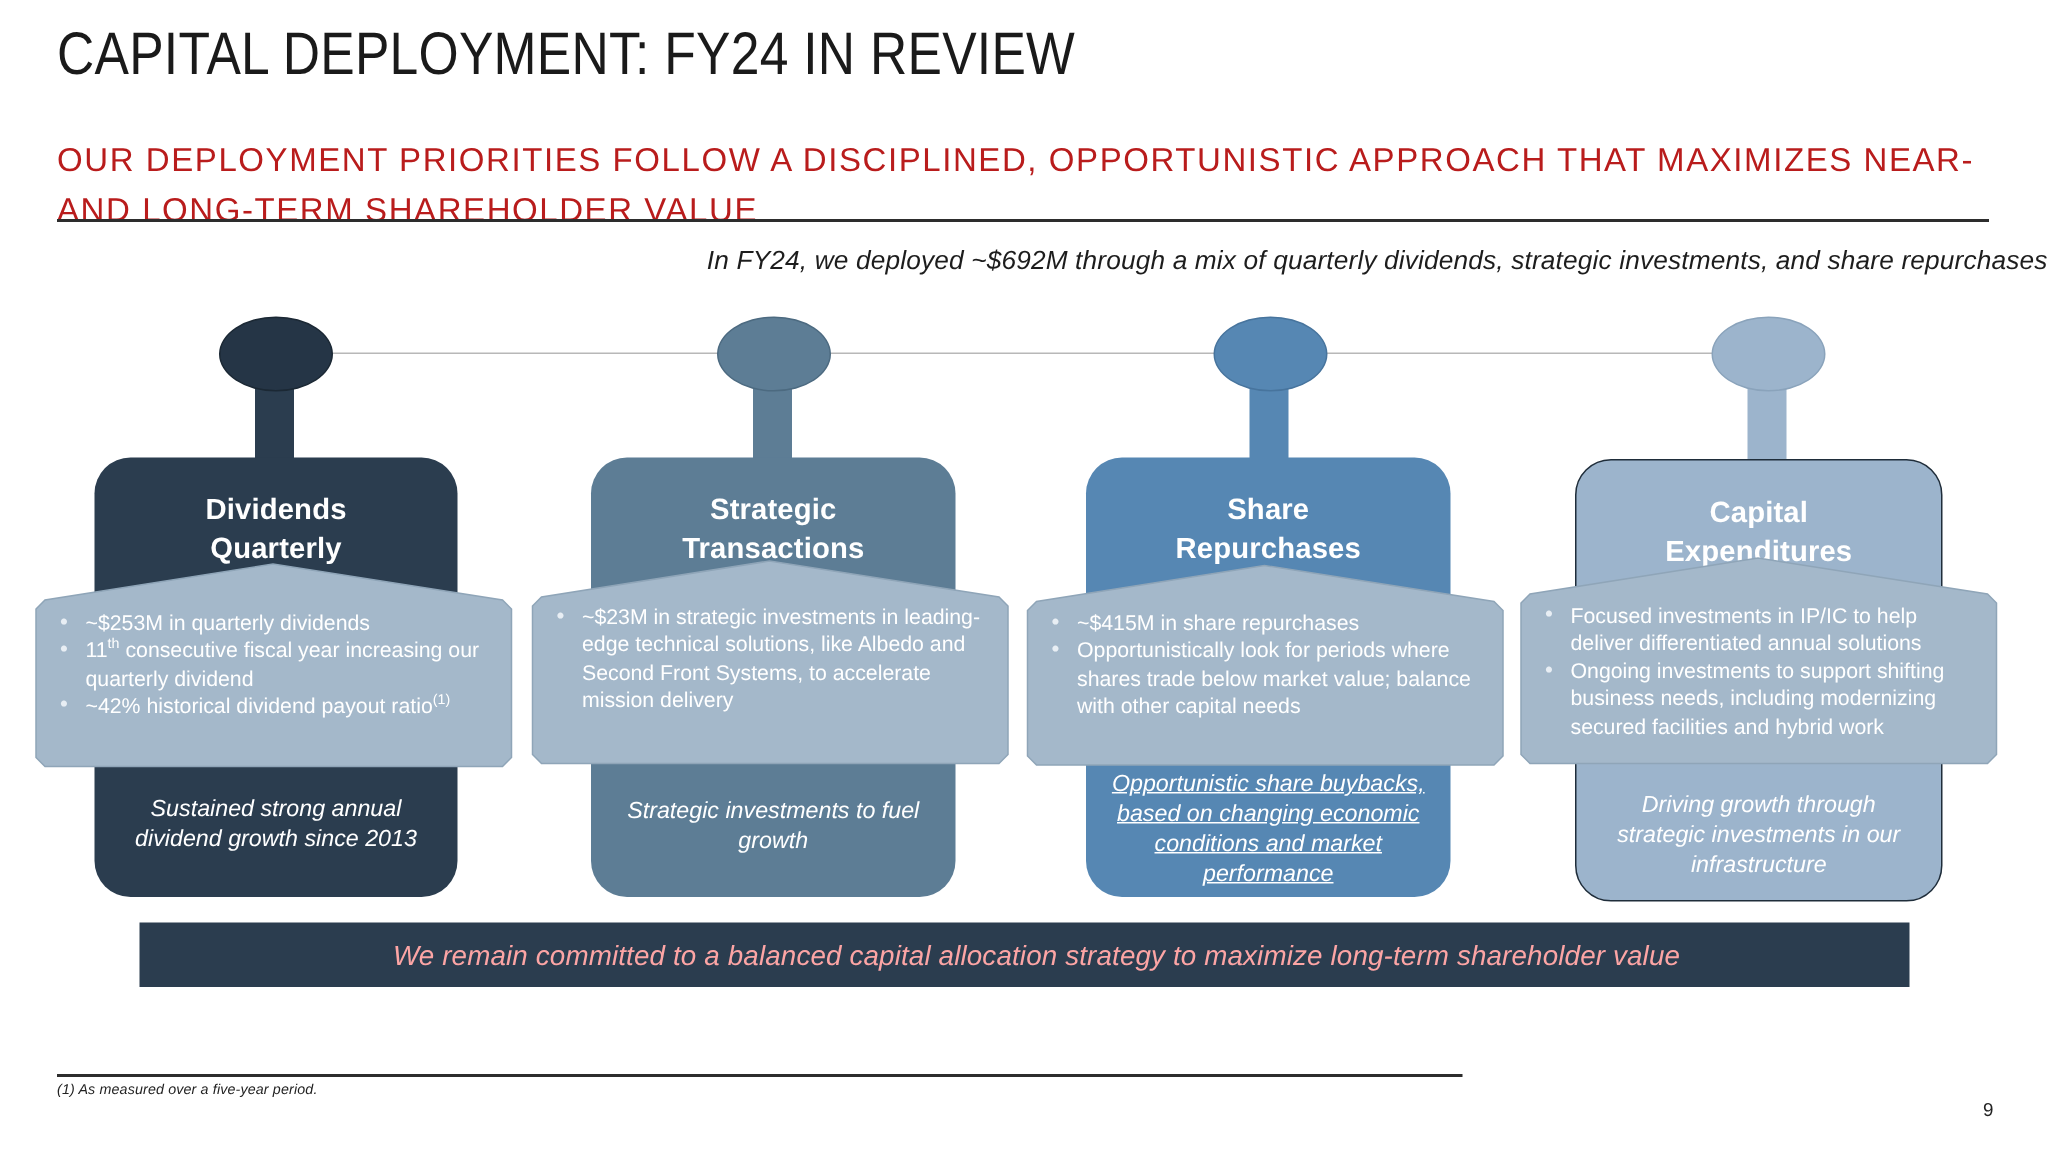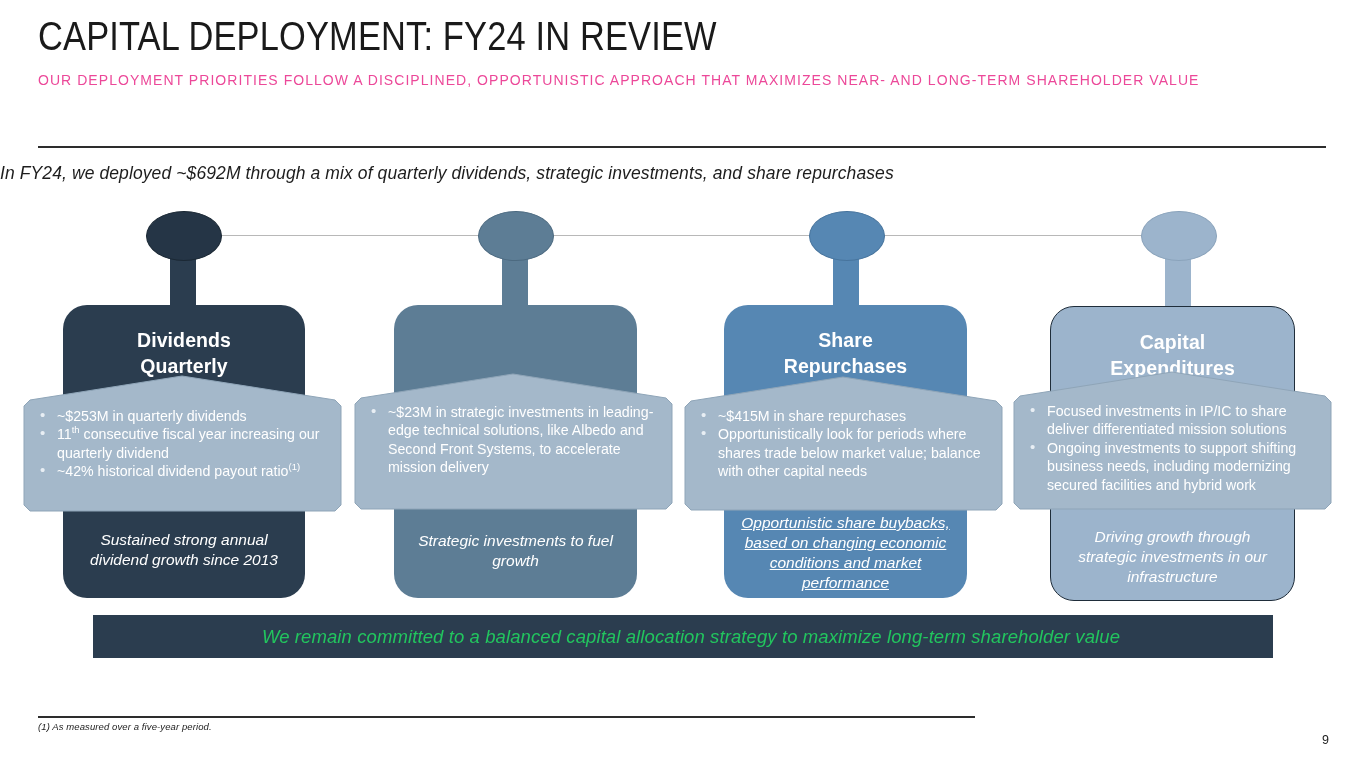--- a/index.html
+++ b/index.html
@@ -7,29 +7,29 @@
   .slide{position:relative;width:1365px;height:768px;background:#fff;}
 
   
   .title{
     position:absolute;left:38px;top:14px;width:1300px;
     font-family:"Liberation Sans Narrow","Liberation Sans",sans-serif;
     font-size:40px;line-height:44px;letter-spacing:.2px;color:#1a1a1a;
     font-weight:400;transform:scaleX(.86);transform-origin:left top;white-space:nowrap;
   }
   .subtitle{
-    position:absolute;left:38px;top:64px;width:1292px;
-    font-size:14px;line-height:33px;letter-spacing:1.05px;color:#ec4899;
+    position:absolute;left:38px;top:90px;width:1292px;
+    font-size:22px;line-height:33px;letter-spacing:1.05px;color:#b91c1c;
     font-weight:400;text-transform:uppercase;
   }
   .header-rule{position:absolute;left:38px;top:146px;width:1288px;height:2px;background:#2d2d2d;}
 
   
   .intro{
-    position:absolute;left:0;top:163px;width:1365px;text-align:left;
+    position:absolute;left:0;top:163px;width:1365px;text-align:right;
     font-family:"Liberation Sans Narrow","Liberation Sans",sans-serif;
     font-style:italic;font-size:17.5px;color:#1d1d1d;letter-spacing:.1px;
   }
 
   
   .tl-line{position:absolute;left:183px;top:235px;width:1000px;height:1px;background:#b8b8b8;}
   .pin{position:absolute;}
   .pin .stem{position:absolute;left:24px;top:24px;width:26px;height:95px;}
   .pin .bulb{position:absolute;left:0;top:0;width:74px;height:48px;border-radius:50%;}
 
@@ -55,21 +55,21 @@
   .banner li:before{
     content:"\2022";position:absolute;left:0;top:-1px;color:#e8eef4;font-size:15px;
   }
   .banner sup{font-size:9.5px;vertical-align:super;line-height:0;}
 
   
   .bottom-bar{
     position:absolute;left:93px;top:615px;width:1180px;height:43px;background:#2b3d4f;
   }
   .bottom-bar span{
-    display:block;text-align:center;color:#22c55e;font-style:italic;
+    display:block;text-align:center;color:#fca5a5;font-style:italic;
     font-family:"Liberation Sans Narrow","Liberation Sans",sans-serif;
     font-size:18.5px;line-height:43px;letter-spacing:.1px;padding-left:16px;
   }
 
   
   .foot-rule{position:absolute;left:38px;top:716px;width:937px;height:1.5px;background:#2d2d2d;}
   .footnote{
     position:absolute;left:38px;top:721px;font-style:italic;font-size:9.5px;color:#222;
     font-family:"Liberation Sans Narrow","Liberation Sans",sans-serif;letter-spacing:.1px;
   }
@@ -120,20 +120,24 @@
     <div class="card-title">
       <div>Dividends</div>
       <div>Quarterly</div>
     </div>
     <div class="card-foot" style="top:225px;">
       <span>Sustained strong annual dividend growth since 2013</span>
     </div>
   </div>
 
   <div class="card" style="left:394px;top:305px;width:243px;height:293px;background:#5d7d95;">
+    <div class="card-title">
+      <div>Strategic</div>
+      <div>Transactions</div>
+    </div>
     <div class="card-foot" style="top:226px;">
       <span>Strategic investments to fuel growth</span>
     </div>
   </div>
 
   <div class="card" style="left:724px;top:305px;width:243px;height:293px;background:#5687b3;">
     <div class="card-title">
       <div>Share</div>
       <div>Repurchases</div>
     </div>
@@ -180,21 +184,21 @@
       <li>~$415M in share repurchases</li>
       <li>Opportunistically look for periods where shares trade below market value; balance with other capital needs</li>
     </ul>
   </div>
 
   <div class="banner" style="left:1014px;top:372px;width:317px;height:137px;">
     <svg width="317" height="137" viewBox="0 0 317 137">
       <polygon points="0,30 6,24 158,0 311,24 317,30 317,131 311,137 6,137 0,131" fill="#a4b8ca" stroke="#8fa5b8" stroke-width="1"></polygon>
     </svg>
     <ul style="left:16px;top:30px;width:292px;">
-      <li>Focused investments in IP/IC to share deliver differentiated mission solutions</li>
+      <li>Focused investments in IP/IC to help deliver differentiated annual solutions</li>
       <li>Ongoing investments to support shifting business needs, including modernizing secured facilities and hybrid work</li>
     </ul>
   </div>
 
   <div class="bottom-bar">
     <span>We remain committed to a balanced capital allocation strategy to maximize long-term shareholder value</span>
   </div>
 
   <div class="foot-rule"></div>
   <div class="footnote">(1) As measured over a five-year period.</div>

